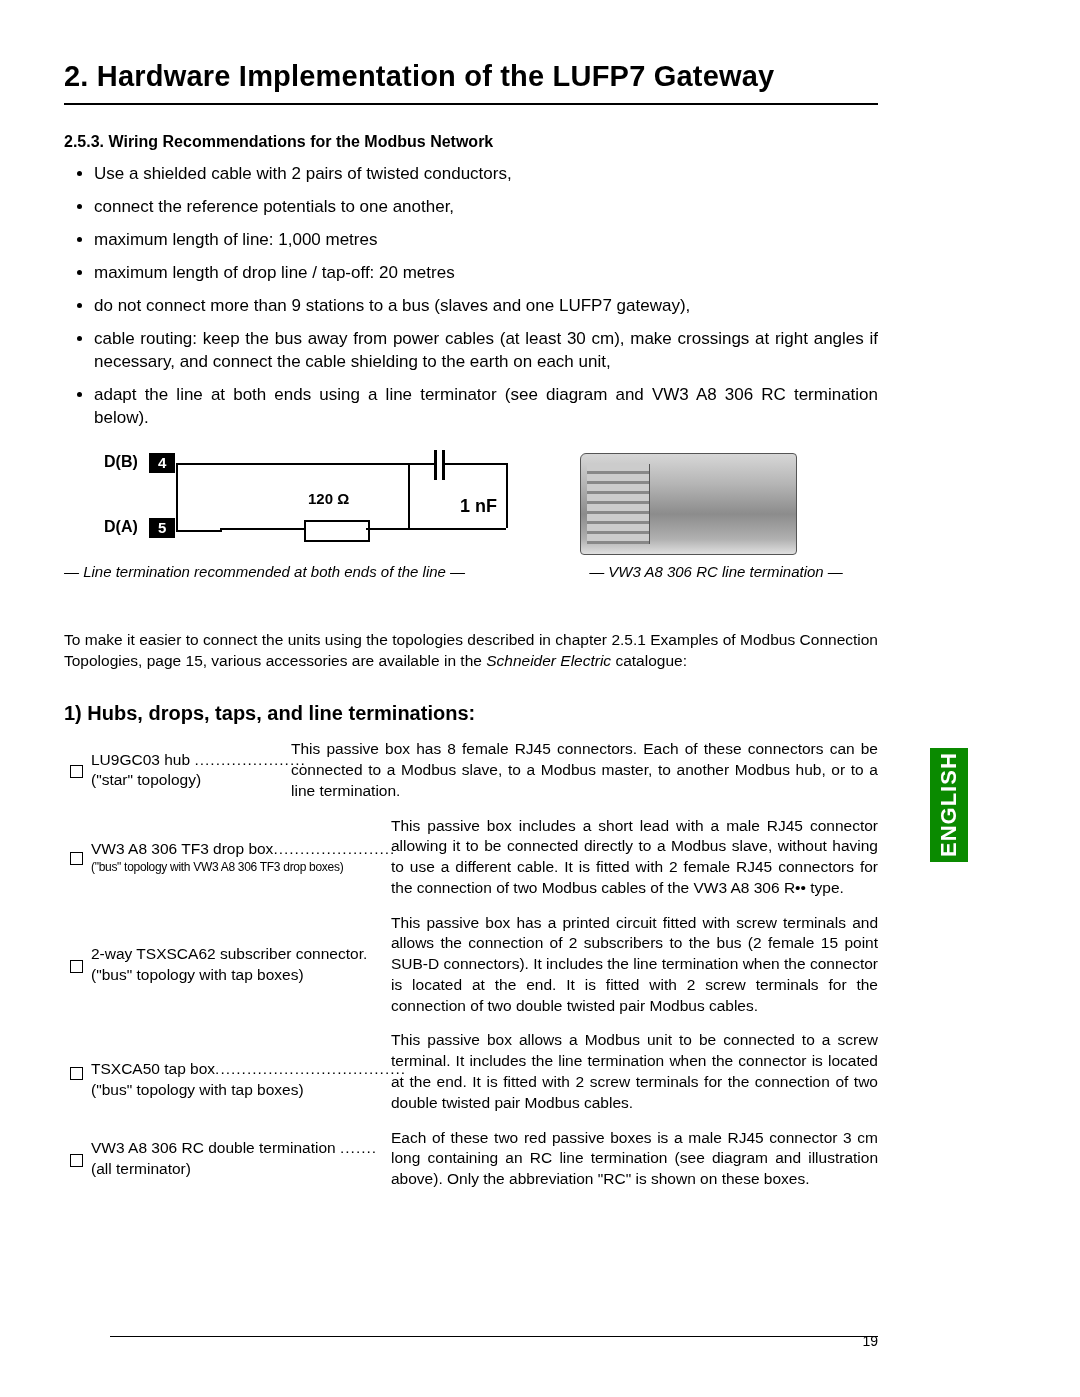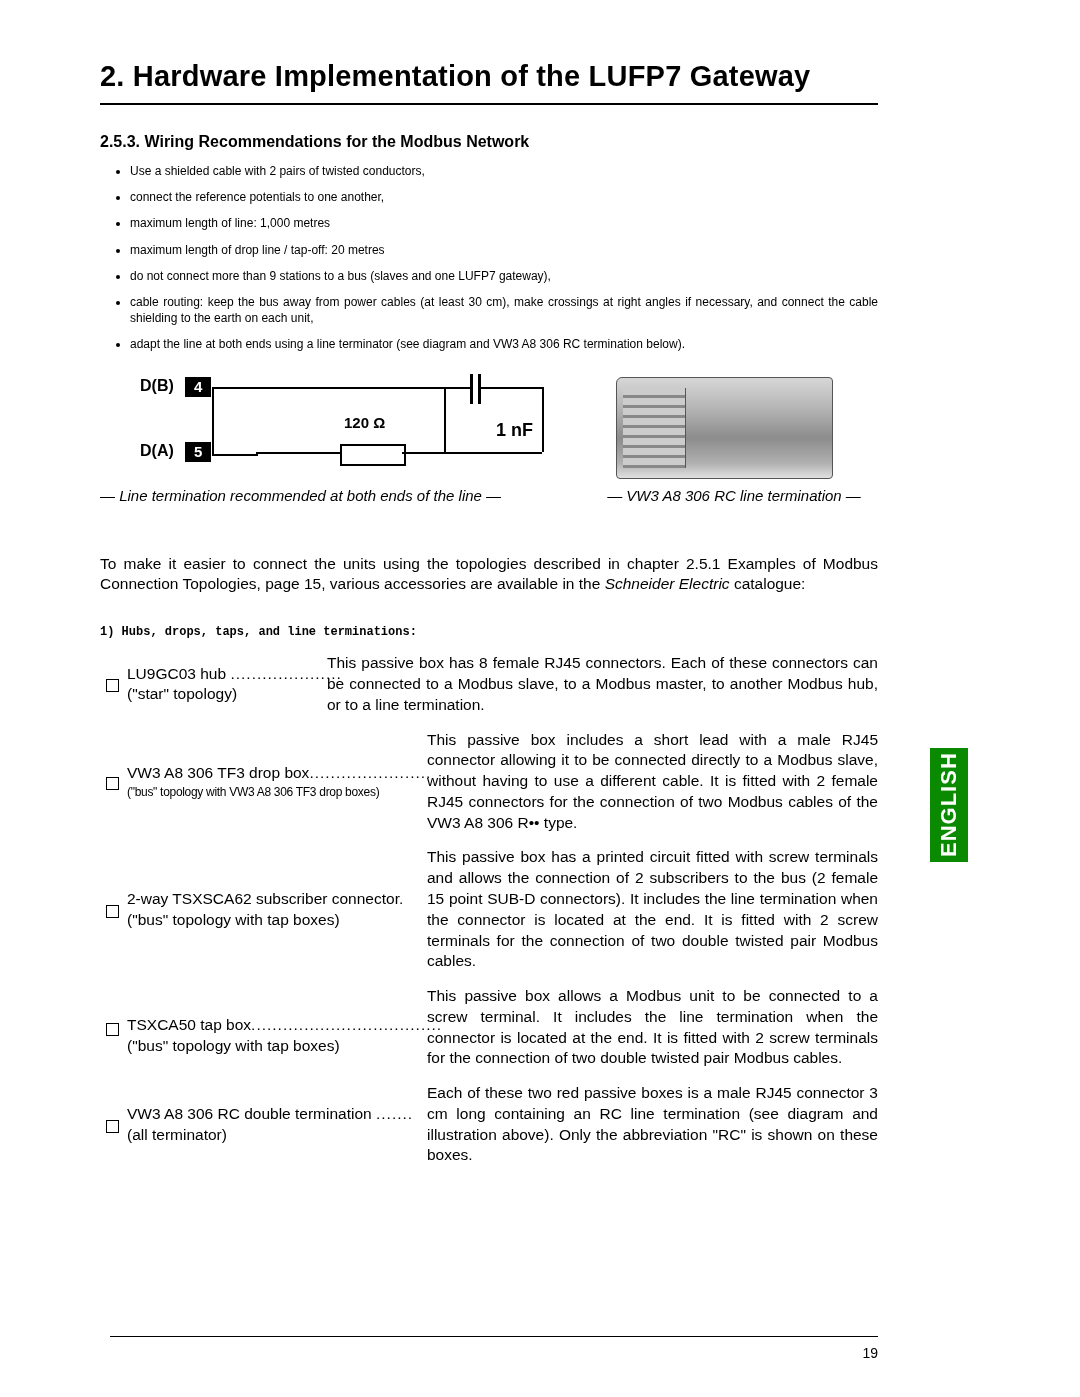--- a/index.html
+++ b/index.html
@@ -6,21 +6,21 @@
     margin: 0;
     padding: 0;
     font-family: Arial, Helvetica, sans-serif;
     background: #fff;
     width: 1080px;
   }
   .page {
     box-sizing: border-box;
     width: 968px;
     min-height: 1397px;
-    padding: 60px 90px 40px 100px;
+    padding: 60px 90px 40px 64px;
     position: relative;
     color: #000;
   }
   h1.chapter {
     font-size: 29px;
     font-weight: bold;
     margin: 0 0 6px 0;
     letter-spacing: 0.2px;
   }
   hr.rule {
@@ -32,35 +32,35 @@
     border: none;
     border-top: 1.5px solid #000;
     margin: 0;
     position: absolute;
     bottom: 60px;
     left: 110px;
     right: 90px;
   }
   .page-num {
     position: absolute;
-    bottom: 36px;
+    bottom: 48px;
     right: 90px;
     font-size: 14px;
   }
   .section-h {
     font-weight: bold;
     font-size: 16px;
     margin: 0 0 12px 0;
   }
   ul.rec {
     margin: 0 0 16px 0;
     padding-left: 30px;
   }
   ul.rec li {
-    font-size: 12px;
+    font-size: 17px;
     line-height: 1.35;
     margin-bottom: 10px;
     text-align: justify;
   }
 
   
   .figrow {
     display: flex;
     gap: 36px;
     align-items: center;
@@ -167,23 +167,22 @@
     font-weight: bold;
     font-size: 22px;
     writing-mode: vertical-rl;
     text-align: center;
     letter-spacing: 1px;
     transform: rotate(180deg);
     display:flex; align-items:center; justify-content:center;
   }
   .subhead {
     font-weight: bold;
-    font-size: 12px;
+    font-size: 20px;
     margin: 30px 0 14px 0;
-    font-family: Liberation Mono, monospace;
   }
 </style>
 </head>
 <body>
 
 <div class="page">
 
   <h1 class="chapter">2. Hardware Implementation of the LUFP7 Gateway</h1>
   <hr class="rule">
 

